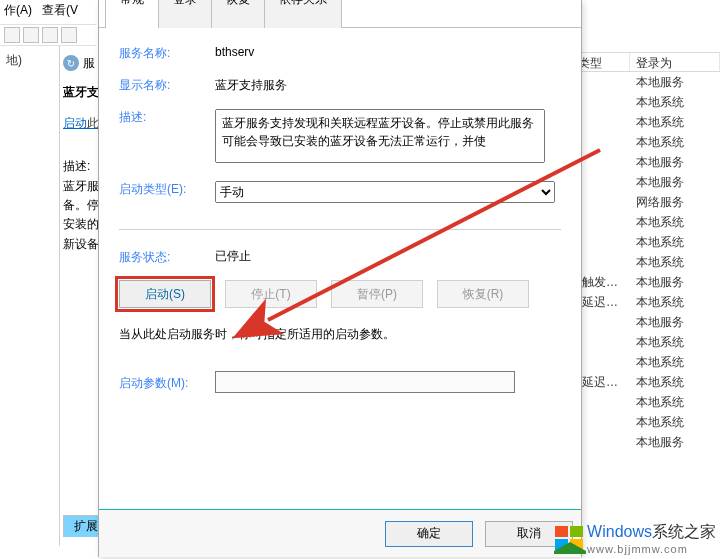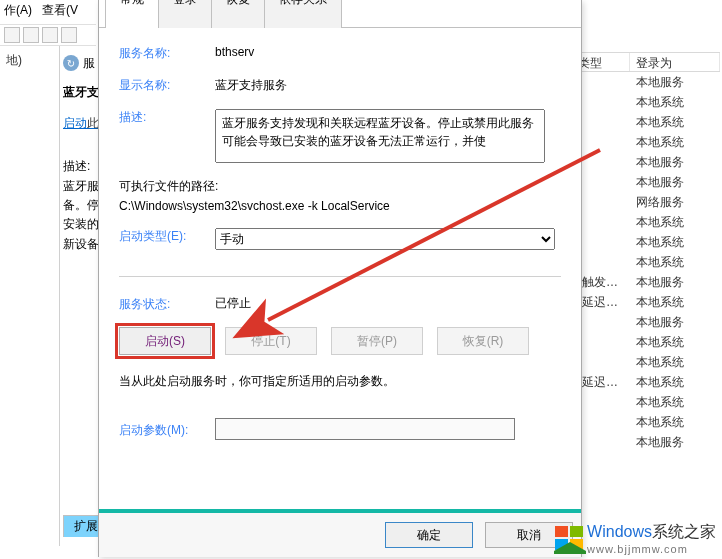--- a/index.html
+++ b/index.html
@@ -49,31 +49,31 @@
   .path-lbl { font-size:12px; }
   .path-val { font-size:12px; margin-top:4px; }
   select.start-type { width: 340px; height:22px; font-size:12px; }
 
   .hr { border-top:1px solid #d0d0d0; margin: 26px 0 16px 0; }
 
   .status-row { display:flex; align-items:center; font-size:12px; margin-bottom:14px; }
   .status-row .klabel { width:96px; }
 
   .btn-row { display:flex; gap:14px; margin-bottom: 18px; }
-  .svc-btn { width: 92px; height: 28px; font-size:12px; background:#efefef; border:1px solid #adadad; color:#701a75; }
+  .svc-btn { width: 92px; height: 28px; font-size:12px; background:#efefef; border:1px solid #adadad; color:#0369a1; }
   .svc-btn:disabled { color:#9a9a9a; background:#f4f4f4; border-color:#cfcfcf; }
   .start-highlight { outline: 3px solid #d9362a; outline-offset: 1px; }
 
   .hint { font-size:12px; margin-bottom: 28px; }
 
   .param-row { display:flex; align-items:center; font-size:12px; }
   .param-row .klabel { width:96px; }
   .param-input { width: 300px; height:22px; border:1px solid #7a7a7a; padding:2px 4px; font-size:12px; }
 
-  .dlg-buttons { position:absolute; left:0; right:0; bottom:0; height:48px; border-top:4px solid #14b8a6; display:flex; align-items:center; justify-content:flex-end; gap:12px; padding-right:8px; background:#f7f7f7; }
+  .dlg-buttons { position:absolute; left:0; right:0; bottom:0; height:48px; border-top:1px solid #14b8a6; display:flex; align-items:center; justify-content:flex-end; gap:12px; padding-right:8px; background:#f7f7f7; }
   .dlg-buttons button { width: 88px; height:26px; font-size:12px; background:#efefef; border:1px solid #adadad; }
   .ok-btn { border:1px solid #3a87c8 !important; }
 
   
   .arrow-svg { position:absolute; left:0; top:0; pointer-events:none; }
 
   
   .watermark { position:absolute; right:6px; bottom:4px; display:flex; align-items:center; font-size:16px; color:#333; }
   .wm-logo { width:34px; height:30px; }
   .wm-text .blue { color:#1e6fd6; }
@@ -221,24 +221,20 @@
       <div class="kval">蓝牙支持服务</div>
     </div>
 
     <div class="row">
       <div class="klabel">描述:</div>
       <div class="kval">
         <textarea class="desc-ta" readonly="" style="">蓝牙服务支持发现和关联远程蓝牙设备。停止或禁用此服务可能会导致已安装的蓝牙设备无法正常运行，并使</textarea>
       </div>
     </div>
 
-    <div class="path">
-      <div class="path-lbl">可执行文件的路径:</div>
-      <div class="path-val">C:\Windows\system32\svchost.exe -k LocalService</div>
-    </div>
 
     <div class="row" style="margin-top:12px;">
       <div class="klabel">启动类型(E):</div>
       <div class="kval">
         <select class="start-type">
           <option selected="">手动</option>
         </select>
       </div>
     </div>
 

